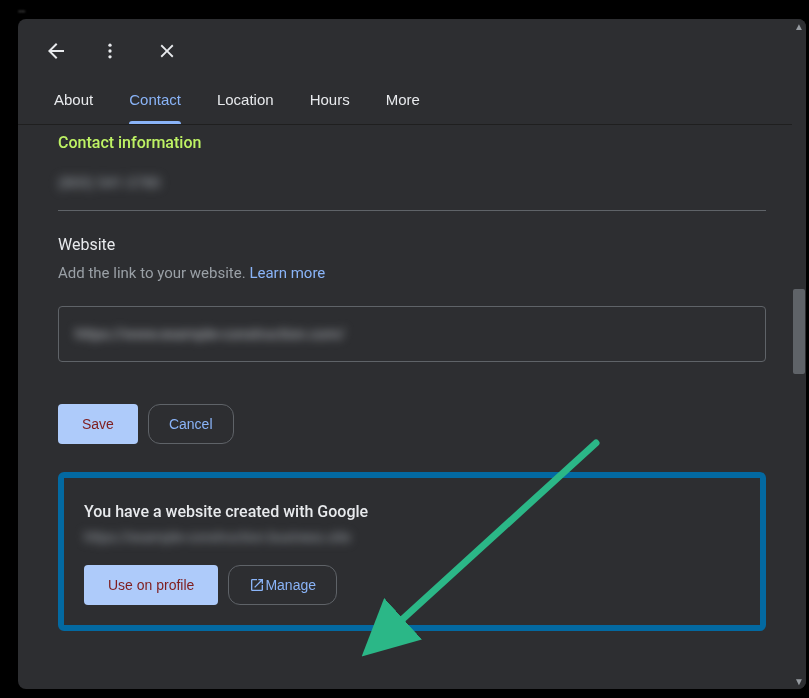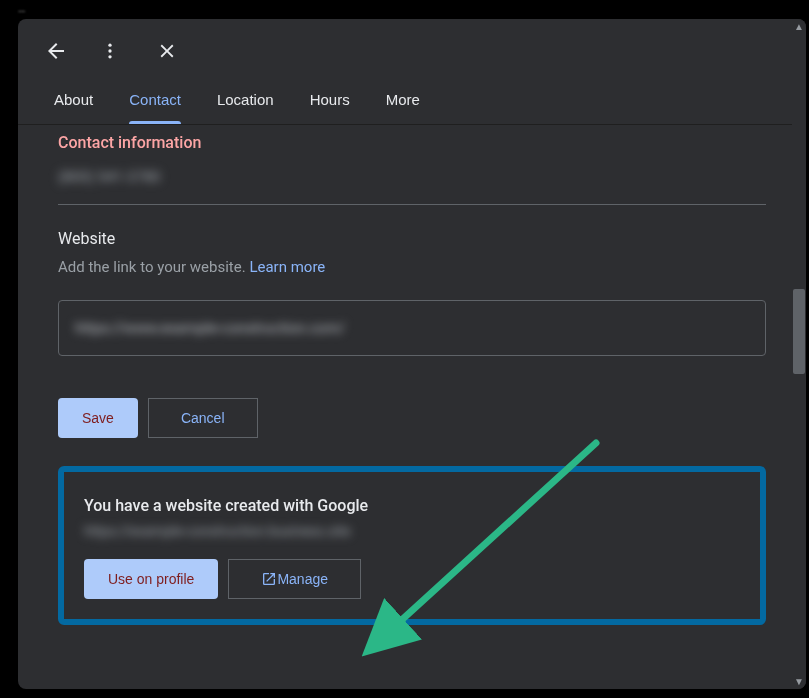--- a/index.html
+++ b/index.html
@@ -94,24 +94,24 @@
       background: #8ab4f8;
       border-radius: 3px 3px 0 0;
     }
     .content {
       flex: 1;
       overflow-y: auto;
       padding: 8px 40px 20px 40px;
       position: relative;
     }
     .section-title {
-      color: #fca5a5;
+      color: #bef264;
       font-size: 16px;
       font-weight: 500;
-      margin-bottom: 16px;
+      margin-bottom: 22px;
     }
     .field-label {
       color: #e8eaed;
       font-size: 16px;
       font-weight: 400;
       margin-bottom: 10px;
     }
     .blurred-value {
       color: #9aa0a6;
       font-size: 15px;
@@ -158,22 +158,22 @@
       border-radius: 4px;
       padding: 11px 24px;
       font-size: 14px;
       font-weight: 500;
       cursor: pointer;
     }
     .btn-secondary {
       background: transparent;
       color: #8ab4f8;
       border: 1px solid #5f6368;
-      border-radius: 0;
-      padding: 11px 32px;
+      border-radius: 12px;
+      padding: 11px 20px;
       font-size: 14px;
       font-weight: 500;
       cursor: pointer;
     }
     .google-site-box {
       border: 6px solid #0369a1;
       border-radius: 6px;
       padding: 24px 20px 20px 20px;
     }
     .box-title {

